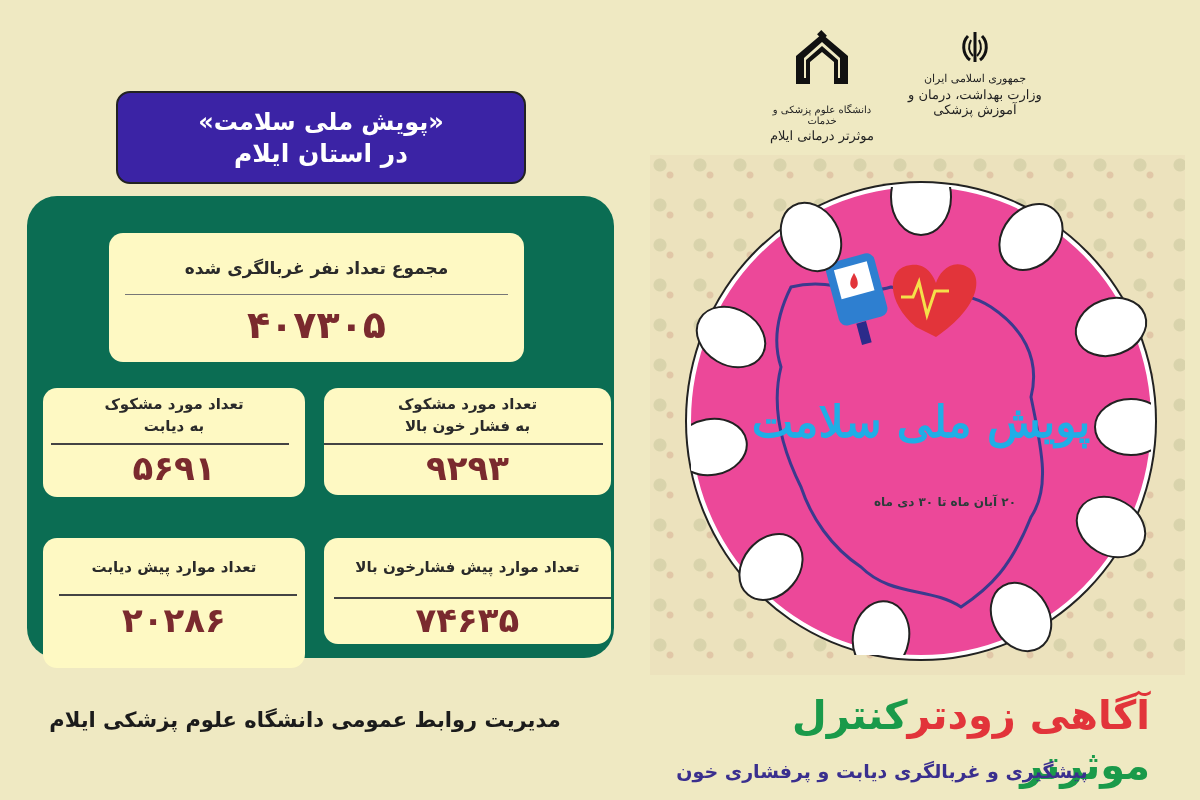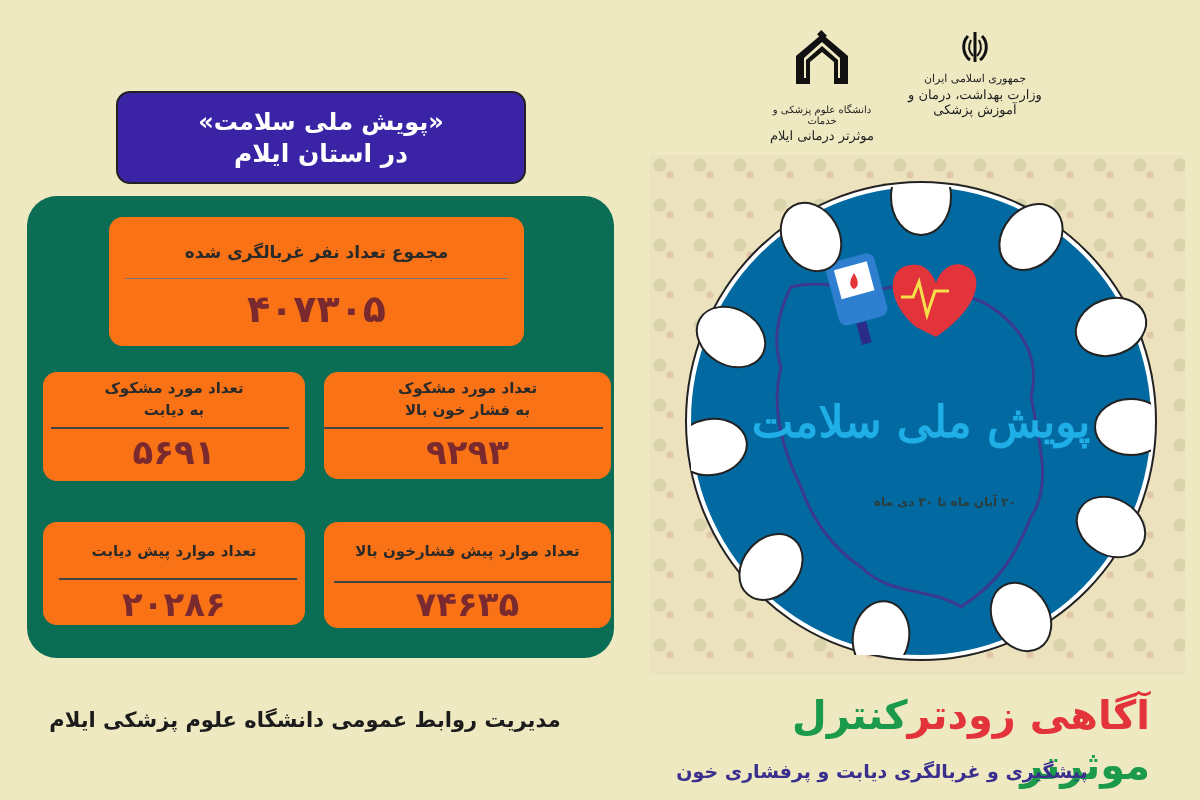--- a/index.html
+++ b/index.html
@@ -22,22 +22,22 @@
   .title-banner .l1 { font-size: 24px; line-height: 32px; }
   .title-banner .l2 { font-size: 25px; line-height: 32px; }
 
   
   .green-panel {
     left: 27px; top: 196px; width: 587px; height: 462px;
     background: #0b6d53; border-radius: 30px;
   }
 
   .card {
-    position: absolute; background: #f97316; border-radius: 14px;
-    box-sizing: border-box; text-align: center; color: #222;
+    position: absolute; background: #fef9c3; border-radius: 14px;
+    box-sizing: border-box; text-align: center; color: #222; margin-top: 16px;
   }
   .card .label { font-size: 15px; line-height: 22px; font-weight: bold; color: #2a2a2a; }
   .card .rule { position: absolute; height: 2px; background: #444; }
   .card .value {
     position: absolute; left: 0; right: 0; text-align: center;
     font-weight: bold; color: #7a2a2e; letter-spacing: 4px;
   }
 
   .total-card { left: 82px; top: 21px; width: 415px; height: 129px; }
   .total-card .label { position: absolute; left: 0; right: 0; top: 24px; font-size: 17px; }
@@ -45,21 +45,21 @@
   .total-card .value { top: 70px; font-size: 38px; }
 
   .small-card { width: 284px; height: 110px; }
   .small-card .label { position: absolute; left: 0; right: 0; top: 5px; }
   .small-card .rule { left: 0; right: 8px; top: 55px; }
   .small-card .value { top: 60px; font-size: 34px; }
 
   .card-htn-suspect { left: 297px; top: 176px; width: 287px; height: 107px; }
   .card-dm-suspect { left: 16px; top: 176px; width: 262px; height: 109px; }
   .card-htn-pre { left: 297px; top: 326px; width: 287px; height: 106px; }
-  .card-dm-pre { left: 16px; top: 326px; width: 262px; height: 103px; }
+  .card-dm-pre { left: 16px; top: 326px; width: 262px; height: 130px; }
   .card-htn-pre .label, .card-dm-pre .label { top: 18px; }
   .card-htn-pre .rule { left: 10px; right: 0; top: 59px; }
   .card-dm-pre .rule { left: 16px; right: 8px; top: 56px; }
   .card-htn-pre .value, .card-dm-pre .value { top: 62px; }
 
   .footer-credit {
     left: 40px; top: 708px; width: 530px; text-align: center;
     font-size: 21px; font-weight: bold; color: #1b1b1b;
   }
 
@@ -77,21 +77,21 @@
     left: 650px; top: 155px; width: 535px; height: 520px;
     background:
       radial-gradient(circle at 20px 20px, rgba(200,140,120,0.35) 3px, transparent 4px) 0 0/40px 40px,
       radial-gradient(circle at 10px 10px, rgba(150,160,110,0.25) 6px, transparent 7px) 0 0/40px 40px,
       #ece2bd;
     opacity: 0.9;
   }
 
   .emblem-circle {
     left: 687px; top: 183px; width: 468px; height: 476px;
-    border-radius: 50%; background: #0369a1;
+    border-radius: 50%; background: #ec4899;
     border: 4px solid #fff; box-shadow: 0 0 0 2px #222;
     box-sizing: border-box; overflow: visible;
   }
 
   .campaign-date {
     left: 855px; top: 495px; width: 180px; text-align: center;
     font-size: 12px; font-weight: bold; color: #2b3d3a;
   }
 
   .slogan {

